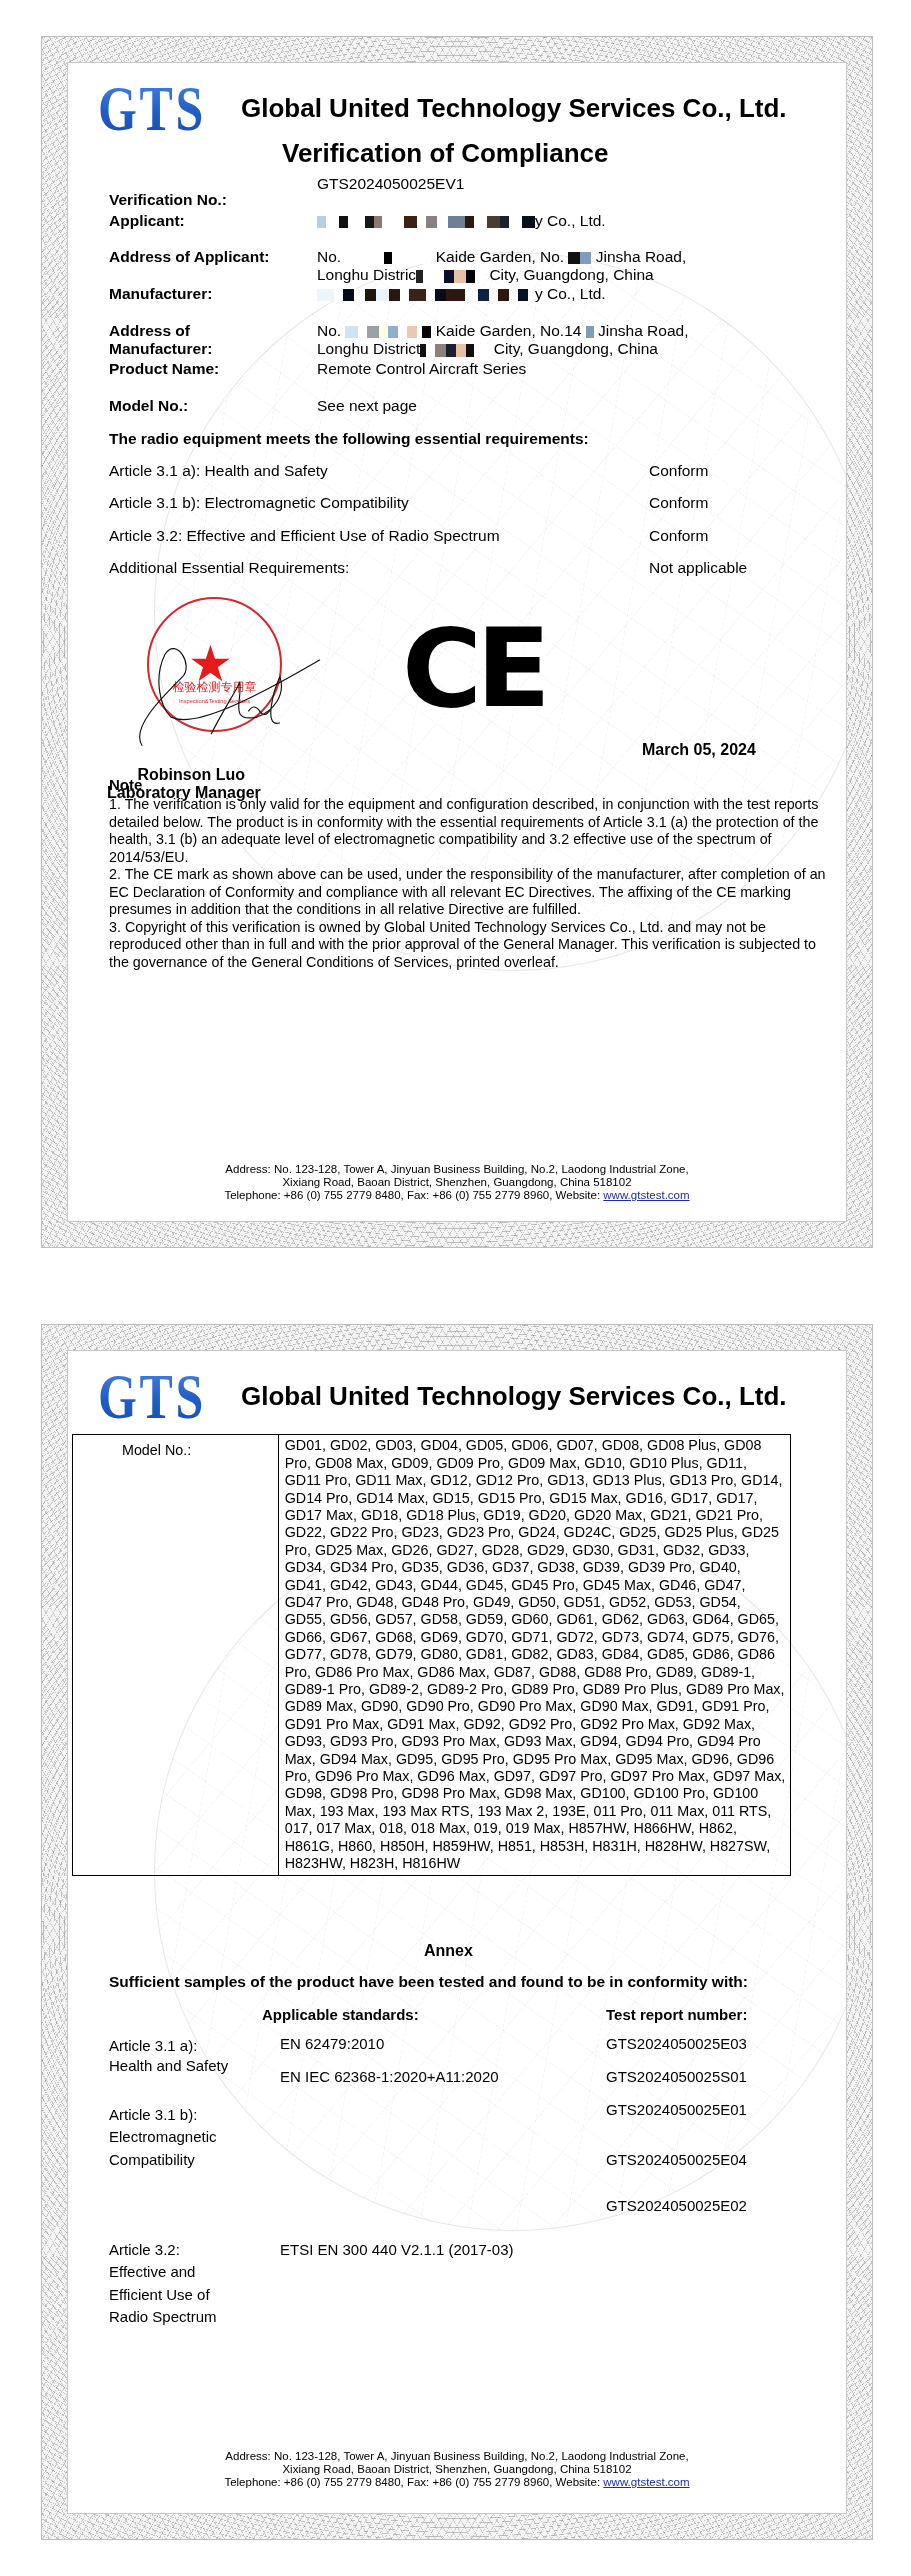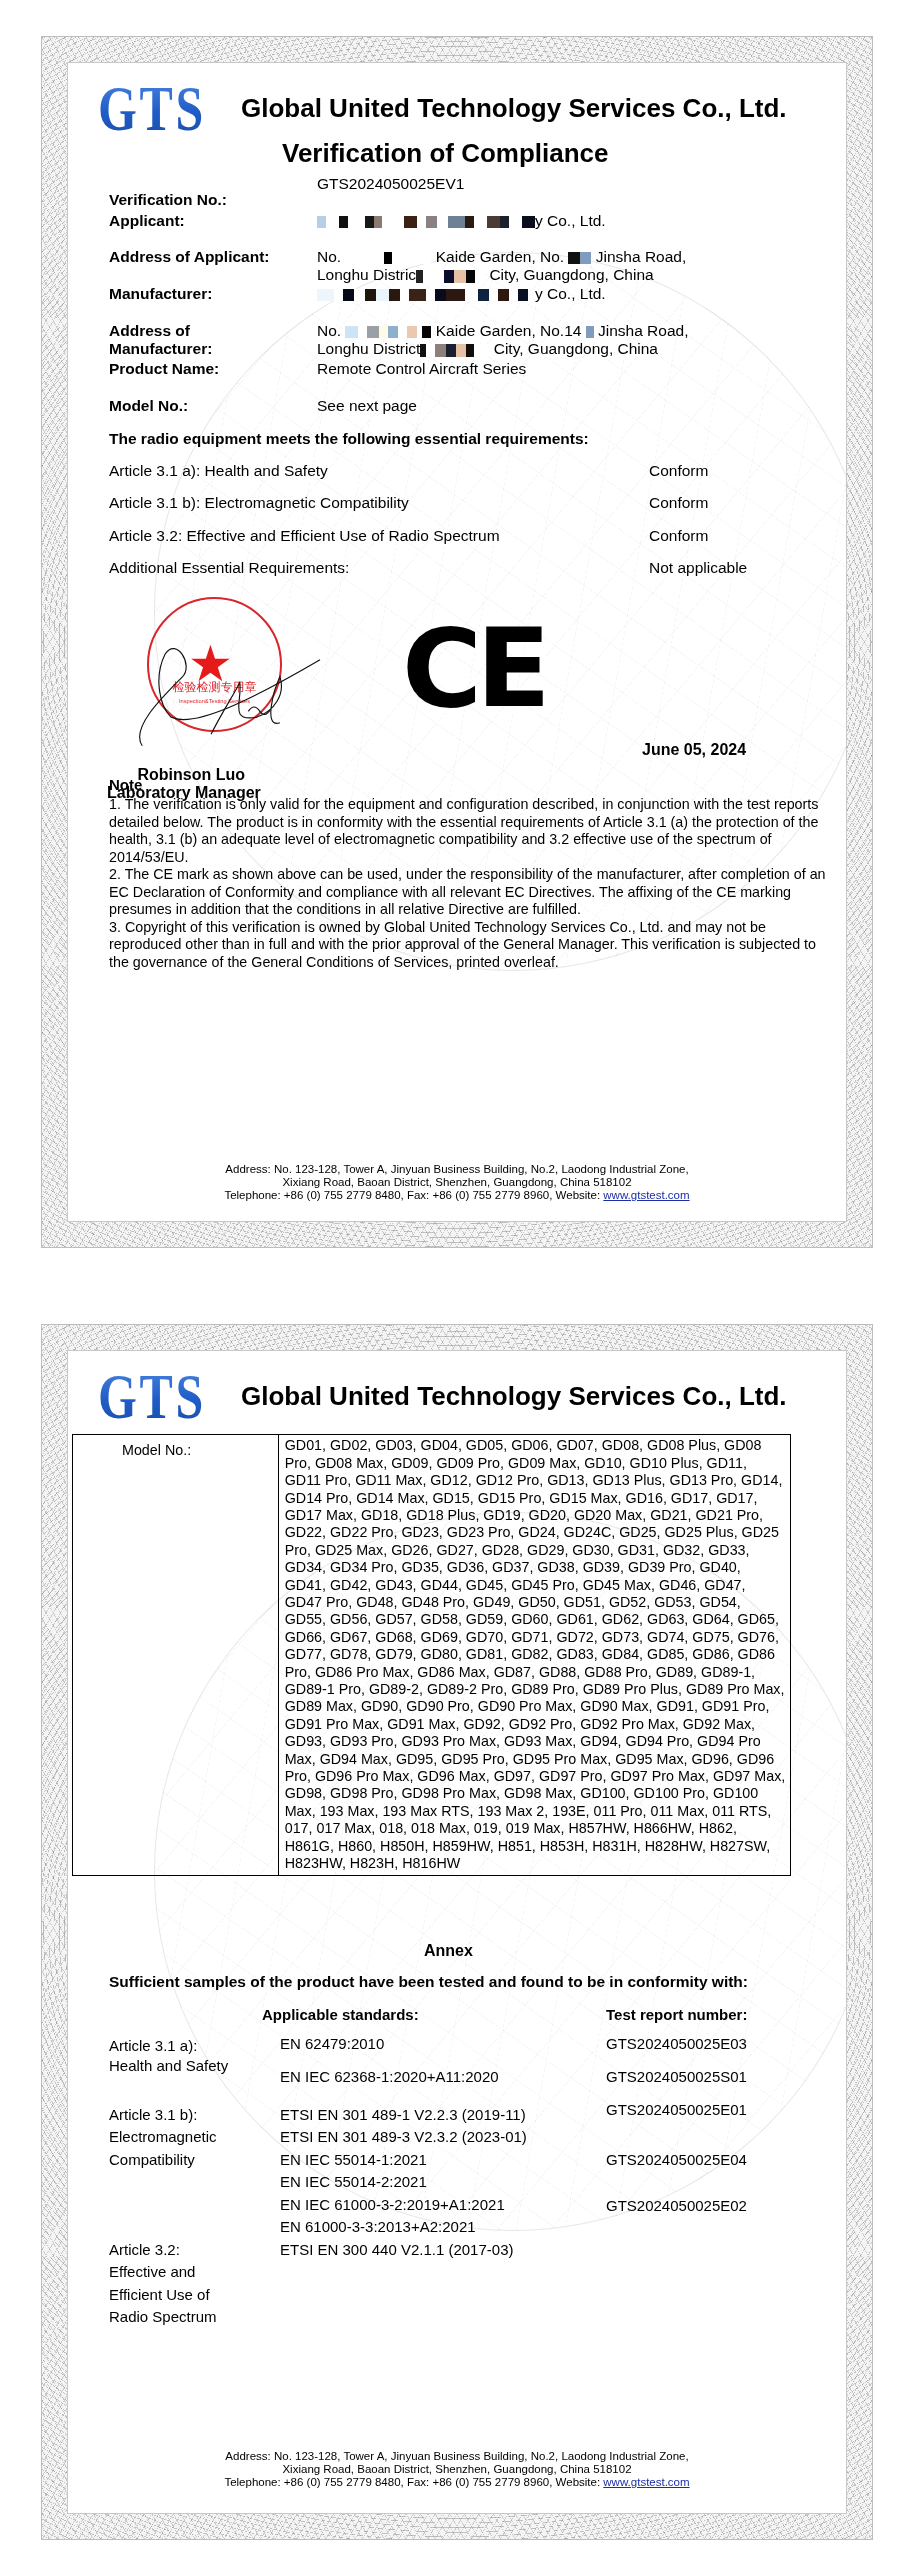--- a/index.html
+++ b/index.html
@@ -152,21 +152,21 @@
       <path d="M150 180 C 170 140, 190 110, 200 90 C 205 120, 180 160, 230 150 C 260 140, 280 110, 270 80 C 260 100, 240 170, 270 160" fill="none" stroke="#111" stroke-width="2"></path>
       <path d="M215 140 q 10 -15 20 0 q 8 12 18 -2" fill="none" stroke="#111" stroke-width="2"></path>
     </svg>
 
     <div class="abs ce" style="left:334px; top:551px;">CE</div>
 
     <div class="abs" style="left:39px; top:668px; width:138px; text-align:right;margin-top:35px;">
       <div class="lbl" style="font-size:16px;">Robinson Luo</div>
       <div class="lbl" style="font-size:16px;">Laboratory Manager</div>
     </div>
-    <div class="abs lbl" style="left:574px; top:678px; font-size:16px;">June 05, 2024</div>
+    <div class="abs lbl" style="left:574px; top:678px; font-size:16px;">March 05, 2024</div>
 
     <div class="abs lbl" style="left:41px; top:713px; font-size:15px;">Note</div>
     <div class="abs note" style="left:41px; top:733px; width:724px; white-space:normal;">
       <p>1. The verification is only valid for the equipment and configuration described, in conjunction with the test reports detailed below. The product is in conformity with the essential requirements of Article 3.1 (a) the protection of the health, 3.1 (b) an adequate level of electromagnetic compatibility and 3.2 effective use of the spectrum of 2014/53/EU.</p>
       <p>2. The CE mark as shown above can be used, under the responsibility of the manufacturer, after completion of an EC Declaration of Conformity and compliance with all relevant EC Directives. The affixing of the CE marking presumes in addition that the conditions in all relative Directive are fulfilled.</p>
       <p>3. Copyright of this verification is owned by Global United Technology Services Co., Ltd. and may not be reproduced other than in full and with the prior approval of the General Manager. This verification is subjected to the governance of the General Conditions of Services, printed overleaf.</p>
     </div>
 
     <div class="footer" style="top:1100px;">
       <div>Address: No. 123-128, Tower A, Jinyuan Business Building, No.2, Laodong Industrial Zone,</div>
@@ -205,28 +205,20 @@
     <div class="abs ann" style="left:212px; top:682px;">EN 62479:2010</div>
     <div class="abs ann" style="left:538px; top:682px;">GTS2024050025E03</div>
     <div class="abs ann" style="left:212px; top:715px;">EN IEC 62368-1:2020+A11:2020</div>
     <div class="abs ann" style="left:538px; top:715px;">GTS2024050025S01</div>
 
     <div class="abs ann" style="left:41px; top:753px;">
       <div>Article 3.1 b):</div>
       <div>Electromagnetic</div>
       <div>Compatibility</div>
     </div>
-    <div class="abs ann" style="left:212px; top:753px;">
-      <div>ETSI EN 301 489-1 V2.2.3 (2019-11)</div>
-      <div>ETSI EN 301 489-3 V2.3.2 (2023-01)</div>
-      <div>EN IEC 55014-1:2021</div>
-      <div>EN IEC 55014-2:2021</div>
-      <div>EN IEC 61000-3-2:2019+A1:2021</div>
-      <div>EN 61000-3-3:2013+A2:2021</div>
-    </div>
     <div class="abs ann" style="left:538px; top:748px;">GTS2024050025E01</div>
     <div class="abs ann" style="left:538px; top:798px;text-align:center;">GTS2024050025E04</div>
 
     <div class="abs ann" style="left:41px; top:888px;">
       <div>Article 3.2:</div>
       <div>Effective and</div>
       <div>Efficient Use of</div>
       <div>Radio Spectrum</div>
     </div>
     <div class="abs ann" style="left:212px; top:888px;">ETSI EN 300 440 V2.1.1 (2017-03)</div>

